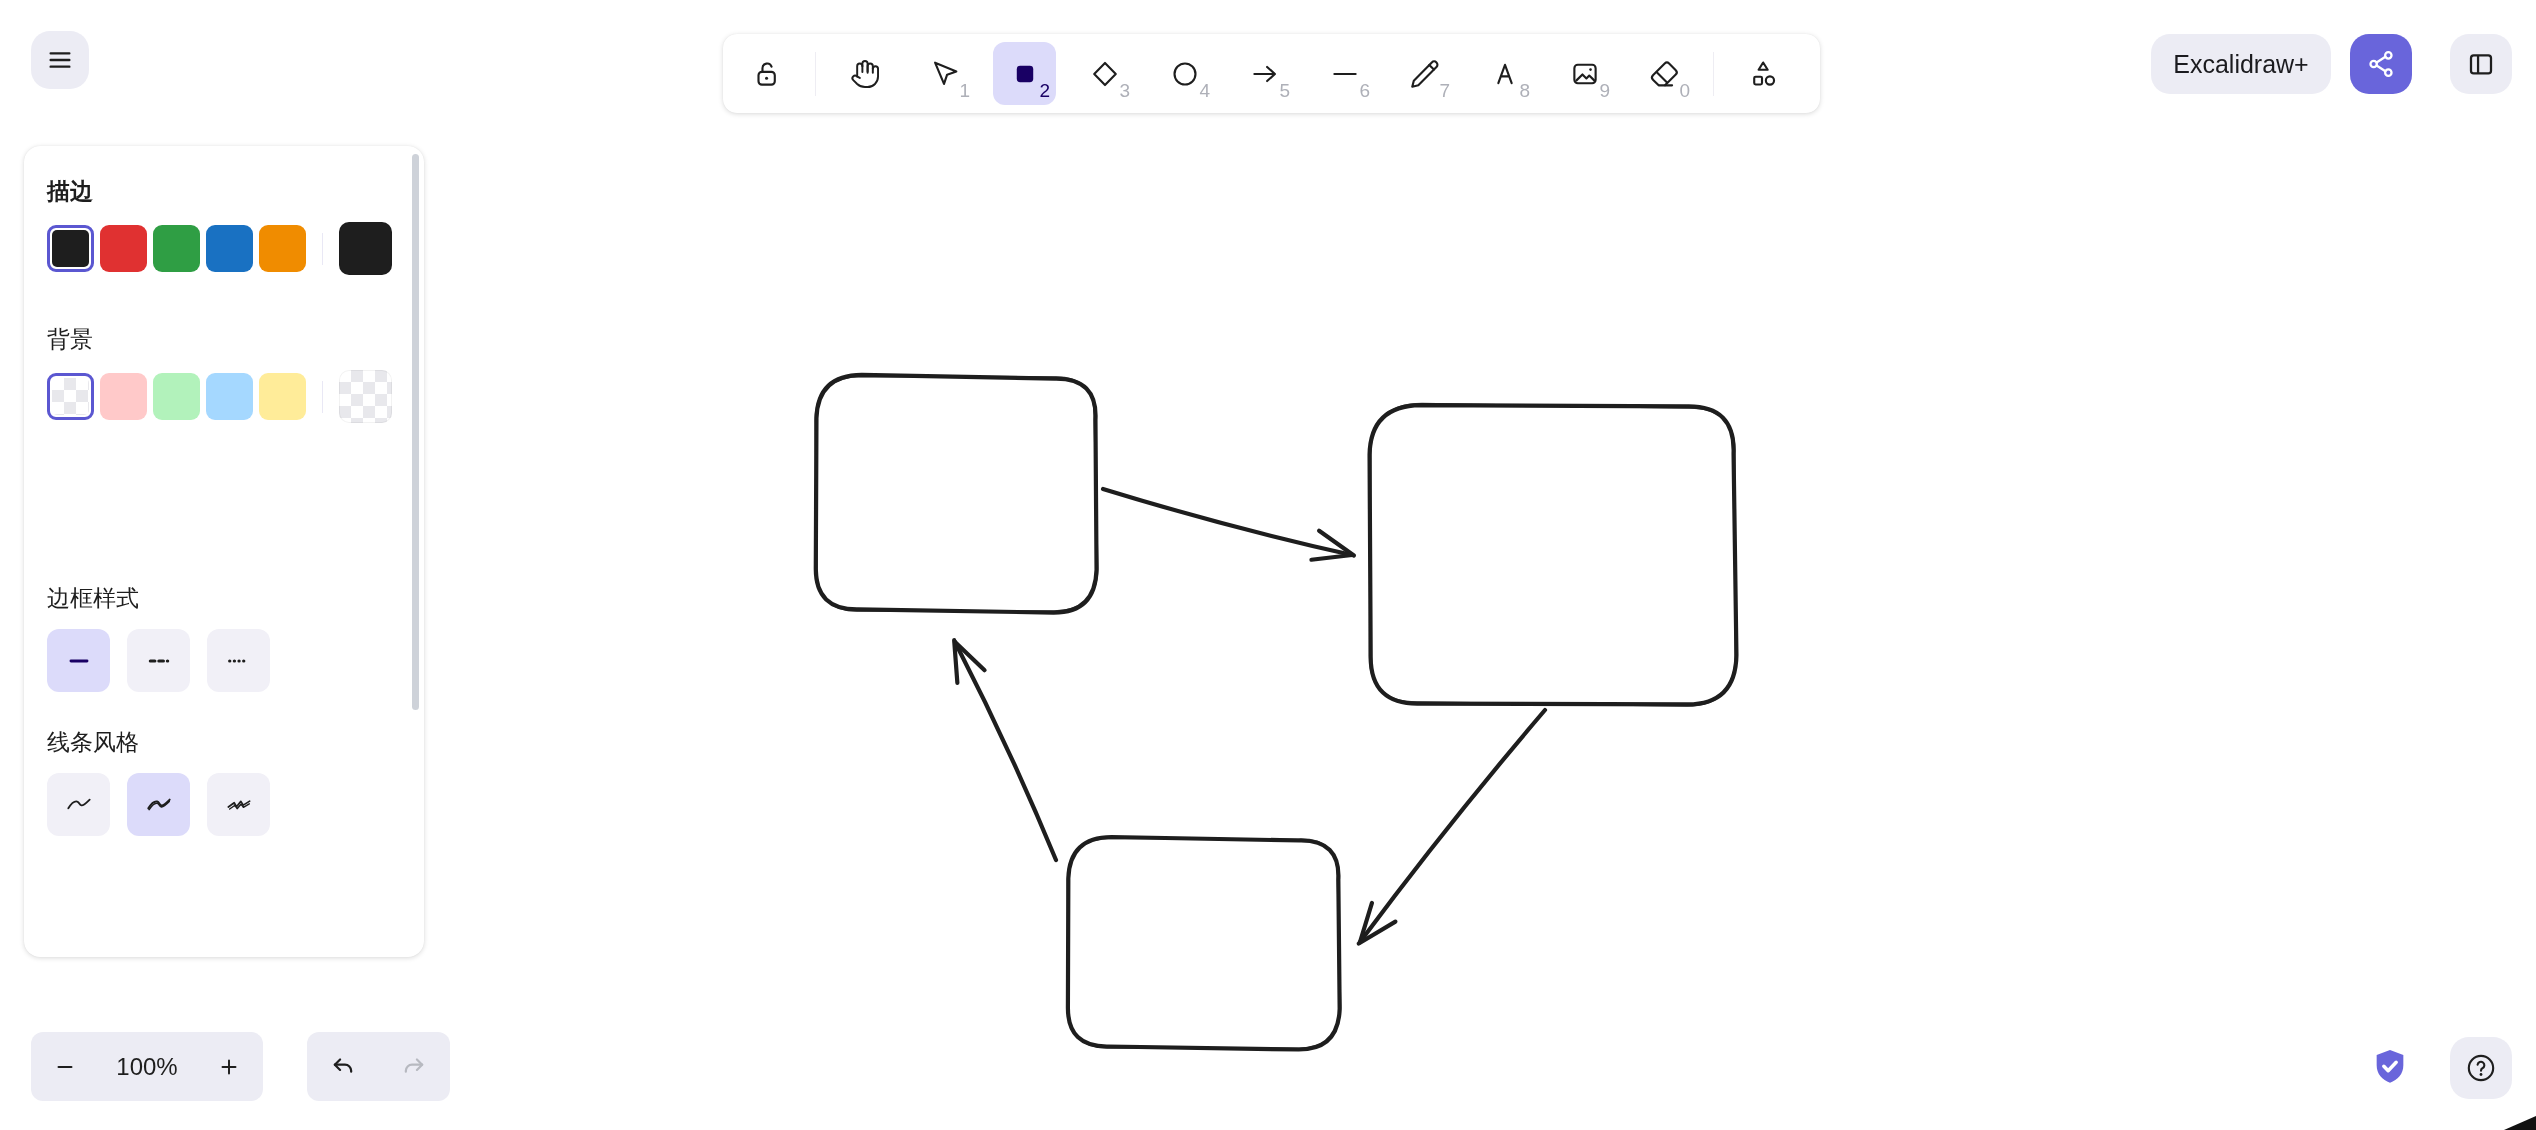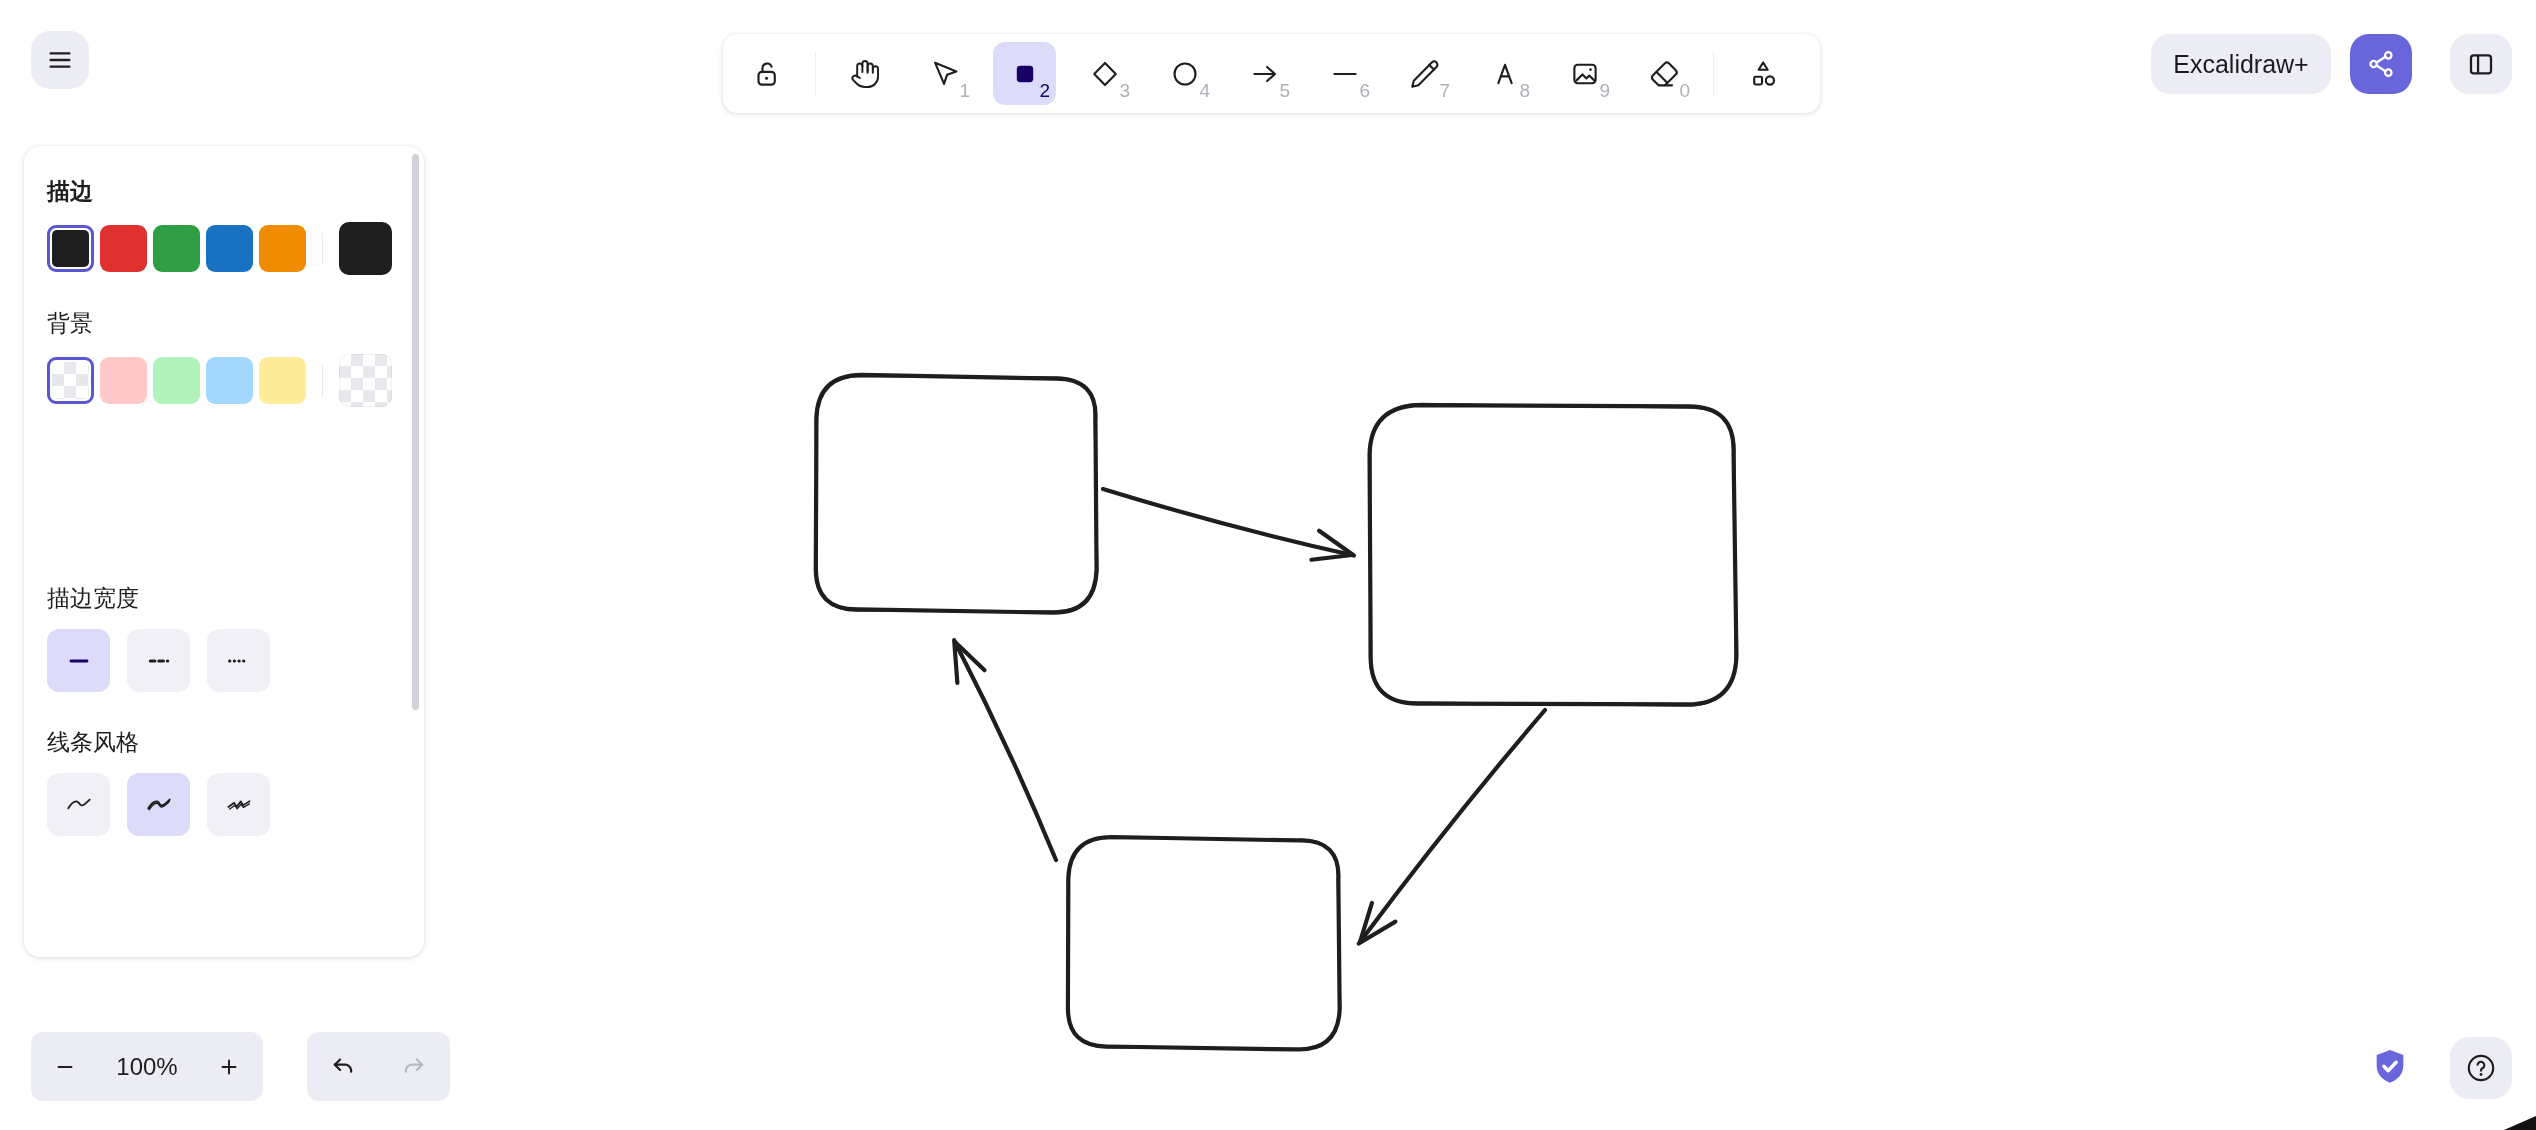--- a/index.html
+++ b/index.html
@@ -33,21 +33,21 @@
   .sw-divider{width:1px;height:32px;background:#e9e8f5;margin:0 16px 0 10px;flex:0 0 auto;}
   .bigswatch{width:53px;height:53px;border-radius:10px;cursor:pointer;flex:0 0 auto;box-shadow:inset 0 0 0 1px rgba(0,0,0,.05);}
   .checker{background:conic-gradient(#e8e8ec 25%,#fff 25% 50%,#e8e8ec 50% 75%,#fff 75%);background-size:24px 24px;}
   .opt{width:63px;height:63px;border-radius:12px;background:#f1f0f7;margin-right:17px;display:flex;align-items:center;justify-content:center;cursor:pointer;flex:0 0 auto;}
   .opt.sel{background:#dcdbfa;}
   .opt svg{width:32px;height:32px;}
   .opt.sel svg .st{stroke:#190064;}
   .opt.sel svg .ft{fill:#190064;}
   #panel-scrollbar{position:absolute;right:5px;top:8px;width:7px;height:556px;border-radius:4px;background:#ced2d9;}
   
-  #sec-stroke{top:32px;font-weight:bold;} #sec-background{top:164px;} #sec-width{top:296px;}
+  #sec-stroke{top:32px;font-weight:bold;} #sec-background{top:180px;} #sec-width{top:296px;}
   #sec-style{top:439px;} #sec-sloppiness{top:583px;} #sec-edges{top:727px;}
   
   .pill{position:absolute;background:#ececf4;border-radius:12px;display:flex;align-items:center;}
   #zoom-pill{left:31px;top:1032px;width:232px;height:69px;justify-content:space-between;padding:0 8px;box-sizing:border-box;}
   #zoom-pill .zbtn{width:52px;height:62px;display:flex;align-items:center;justify-content:center;cursor:pointer;border-radius:10px;}
   #zoom-value{font-size:24px;color:#1e1e1e;cursor:pointer;}
   #history-pill{left:307px;top:1032px;width:143px;height:69px;justify-content:space-around;}
   #history-pill .hbtn{width:56px;height:62px;display:flex;align-items:center;justify-content:center;cursor:pointer;}
   #shield{position:absolute;left:2370px;top:1046px;width:40px;height:42px;}
   #help-btn{left:2450px;top:1037px;width:62px;height:62px;}
@@ -293,21 +293,21 @@
           <div class="fill" style="background: rgb(165, 216, 255);"></div>
         </div>
         <div class="swatch">
           <div class="fill" style="background: rgb(255, 236, 153);"></div>
         </div>
         <div class="sw-divider"></div>
         <div class="bigswatch checker"></div>
       </div>
   </div>
   <div class="sec" id="sec-style">
-    <span class="lbl">描边宽度</span>
+    <span class="lbl">边框样式</span>
     <div class="row" id="row-style">
         <div class="opt sel">
           <span>
             <svg viewBox="0 0 24 24">
               <path class="st" d="M6 12h12" stroke="#1e1e1e" stroke-width="2.2" stroke-linecap="round" fill="none"></path>
             </svg>
           </span>
         </div>
         <div class="opt">
           <span>

